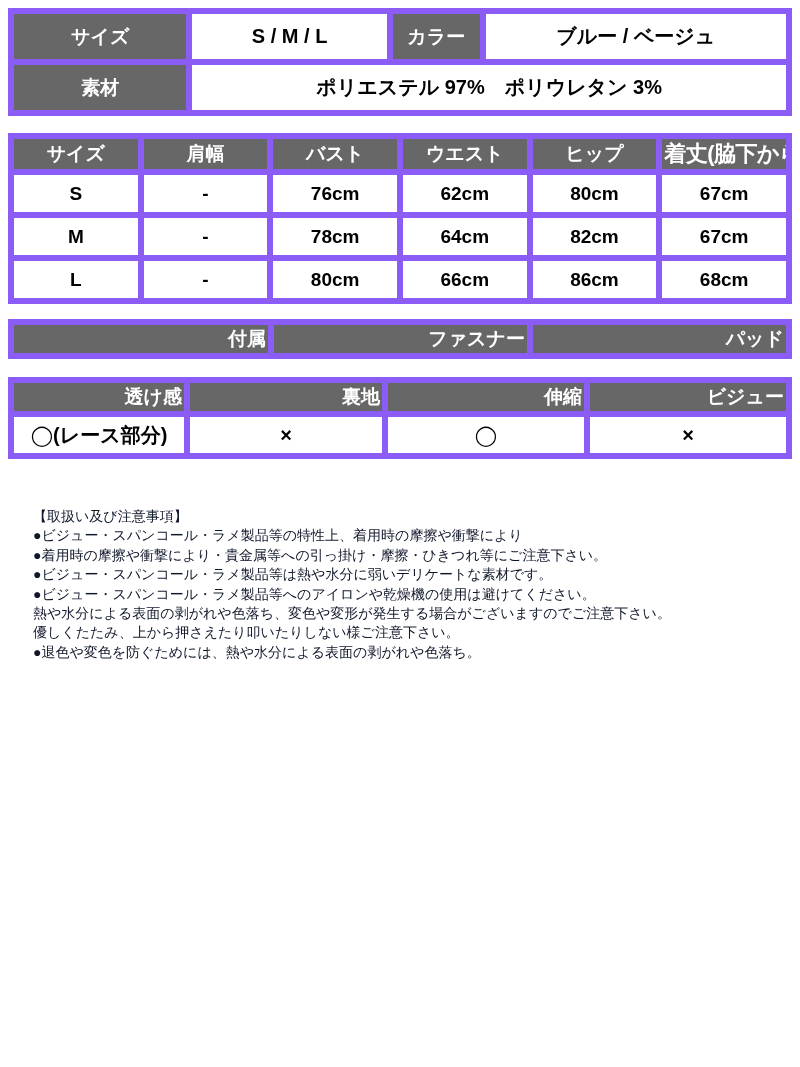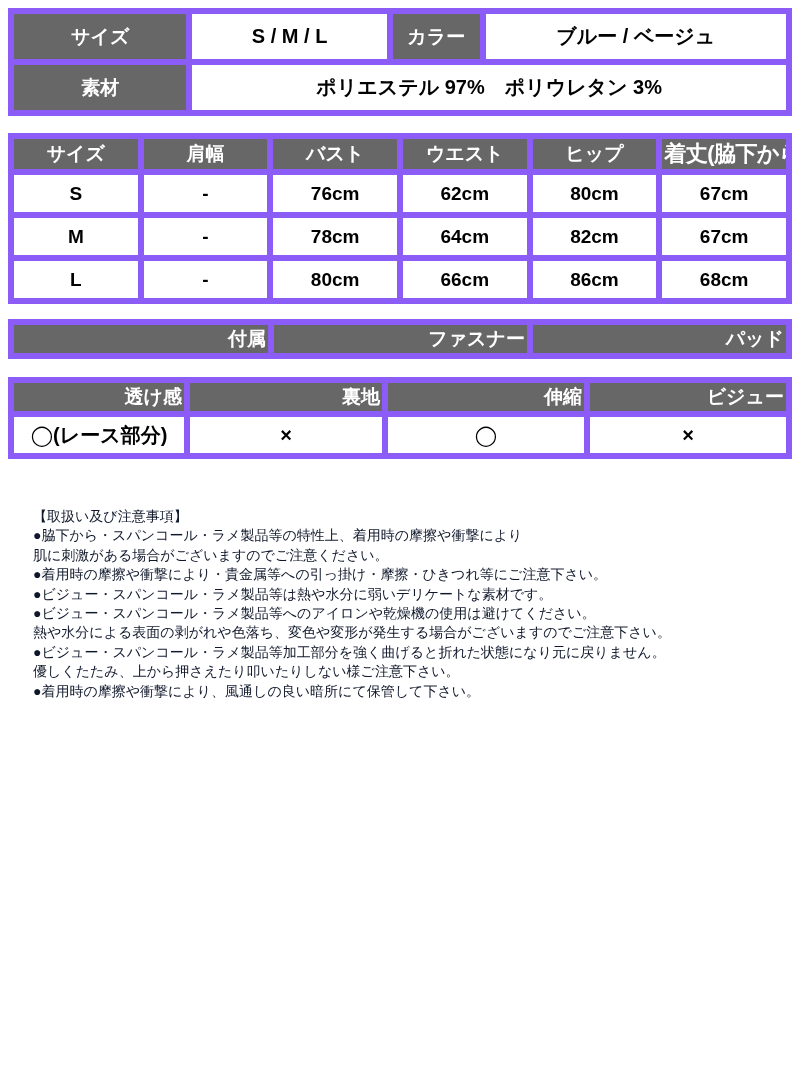--- a/index.html
+++ b/index.html
@@ -162,24 +162,22 @@
       <td class="val">◯(レース部分)</td>
       <td class="val">×</td>
       <td class="val">◯</td>
       <td class="val">×</td>
     </tr>
   </tbody>
     </table>
 
   <div class="notes">
     <div>【取扱い及び注意事項】</div>
-    <div>●脇下から・スパンコール・ラメ製品等の特性上、着用時の摩擦や衝撃により</div>
-    <div>肌に刺激がある場合がございますのでご注意ください。</div>
+    <div>●ビジュー・スパンコール・ラメ製品等の特性上、着用時の摩擦や衝撃により</div>
     <div>●着用時の摩擦や衝撃により・貴金属等への引っ掛け・摩擦・ひきつれ等にご注意下さい。</div>
     <div>●ビジュー・スパンコール・ラメ製品等は熱や水分に弱いデリケートな素材です。</div>
     <div>●ビジュー・スパンコール・ラメ製品等へのアイロンや乾燥機の使用は避けてください。</div>
     <div>熱や水分による表面の剥がれや色落ち、変色や変形が発生する場合がございますのでご注意下さい。</div>
-    <div>●ビジュー・スパンコール・ラメ製品等加工部分を強く曲げると折れた状態になり元に戻りません。</div>
     <div>優しくたたみ、上から押さえたり叩いたりしない様ご注意下さい。</div>
-    <div>●着用時の摩擦や衝撃により、風通しの良い暗所にて保管して下さい。</div>
+    <div>●退色や変色を防ぐためには、熱や水分による表面の剥がれや色落ち。</div>
   </div>
 
 </div>
 
 </body></html>

